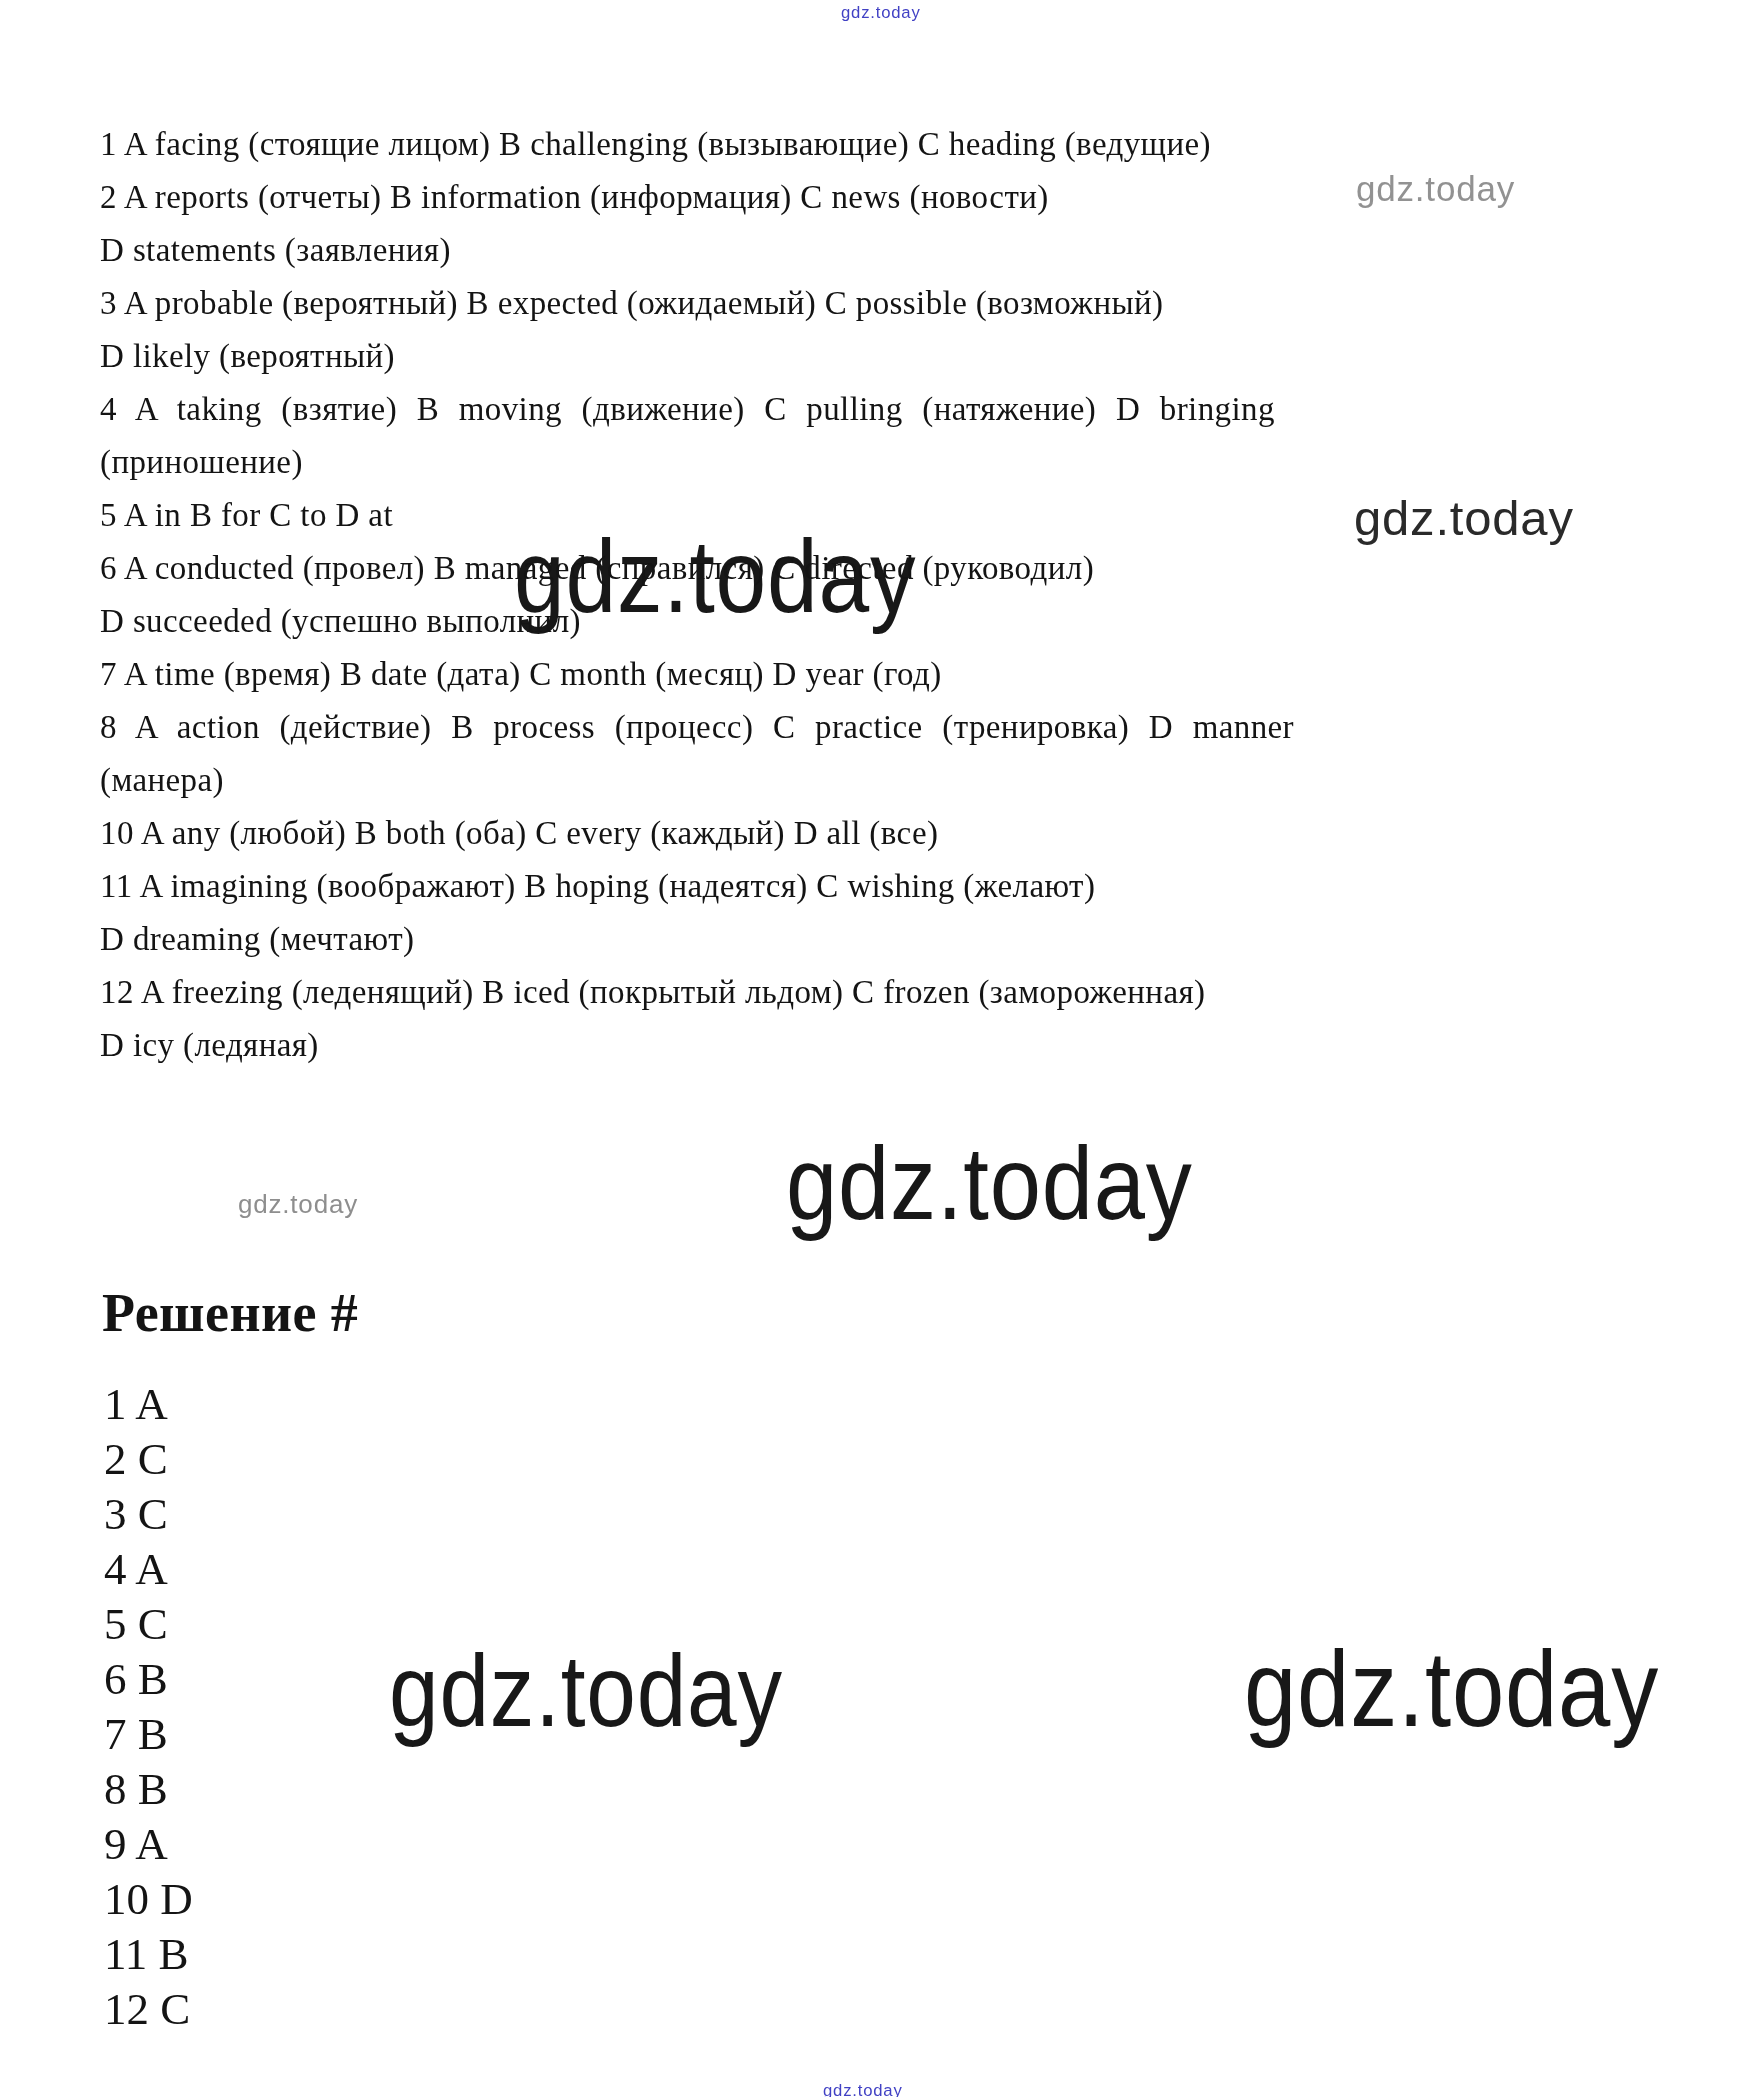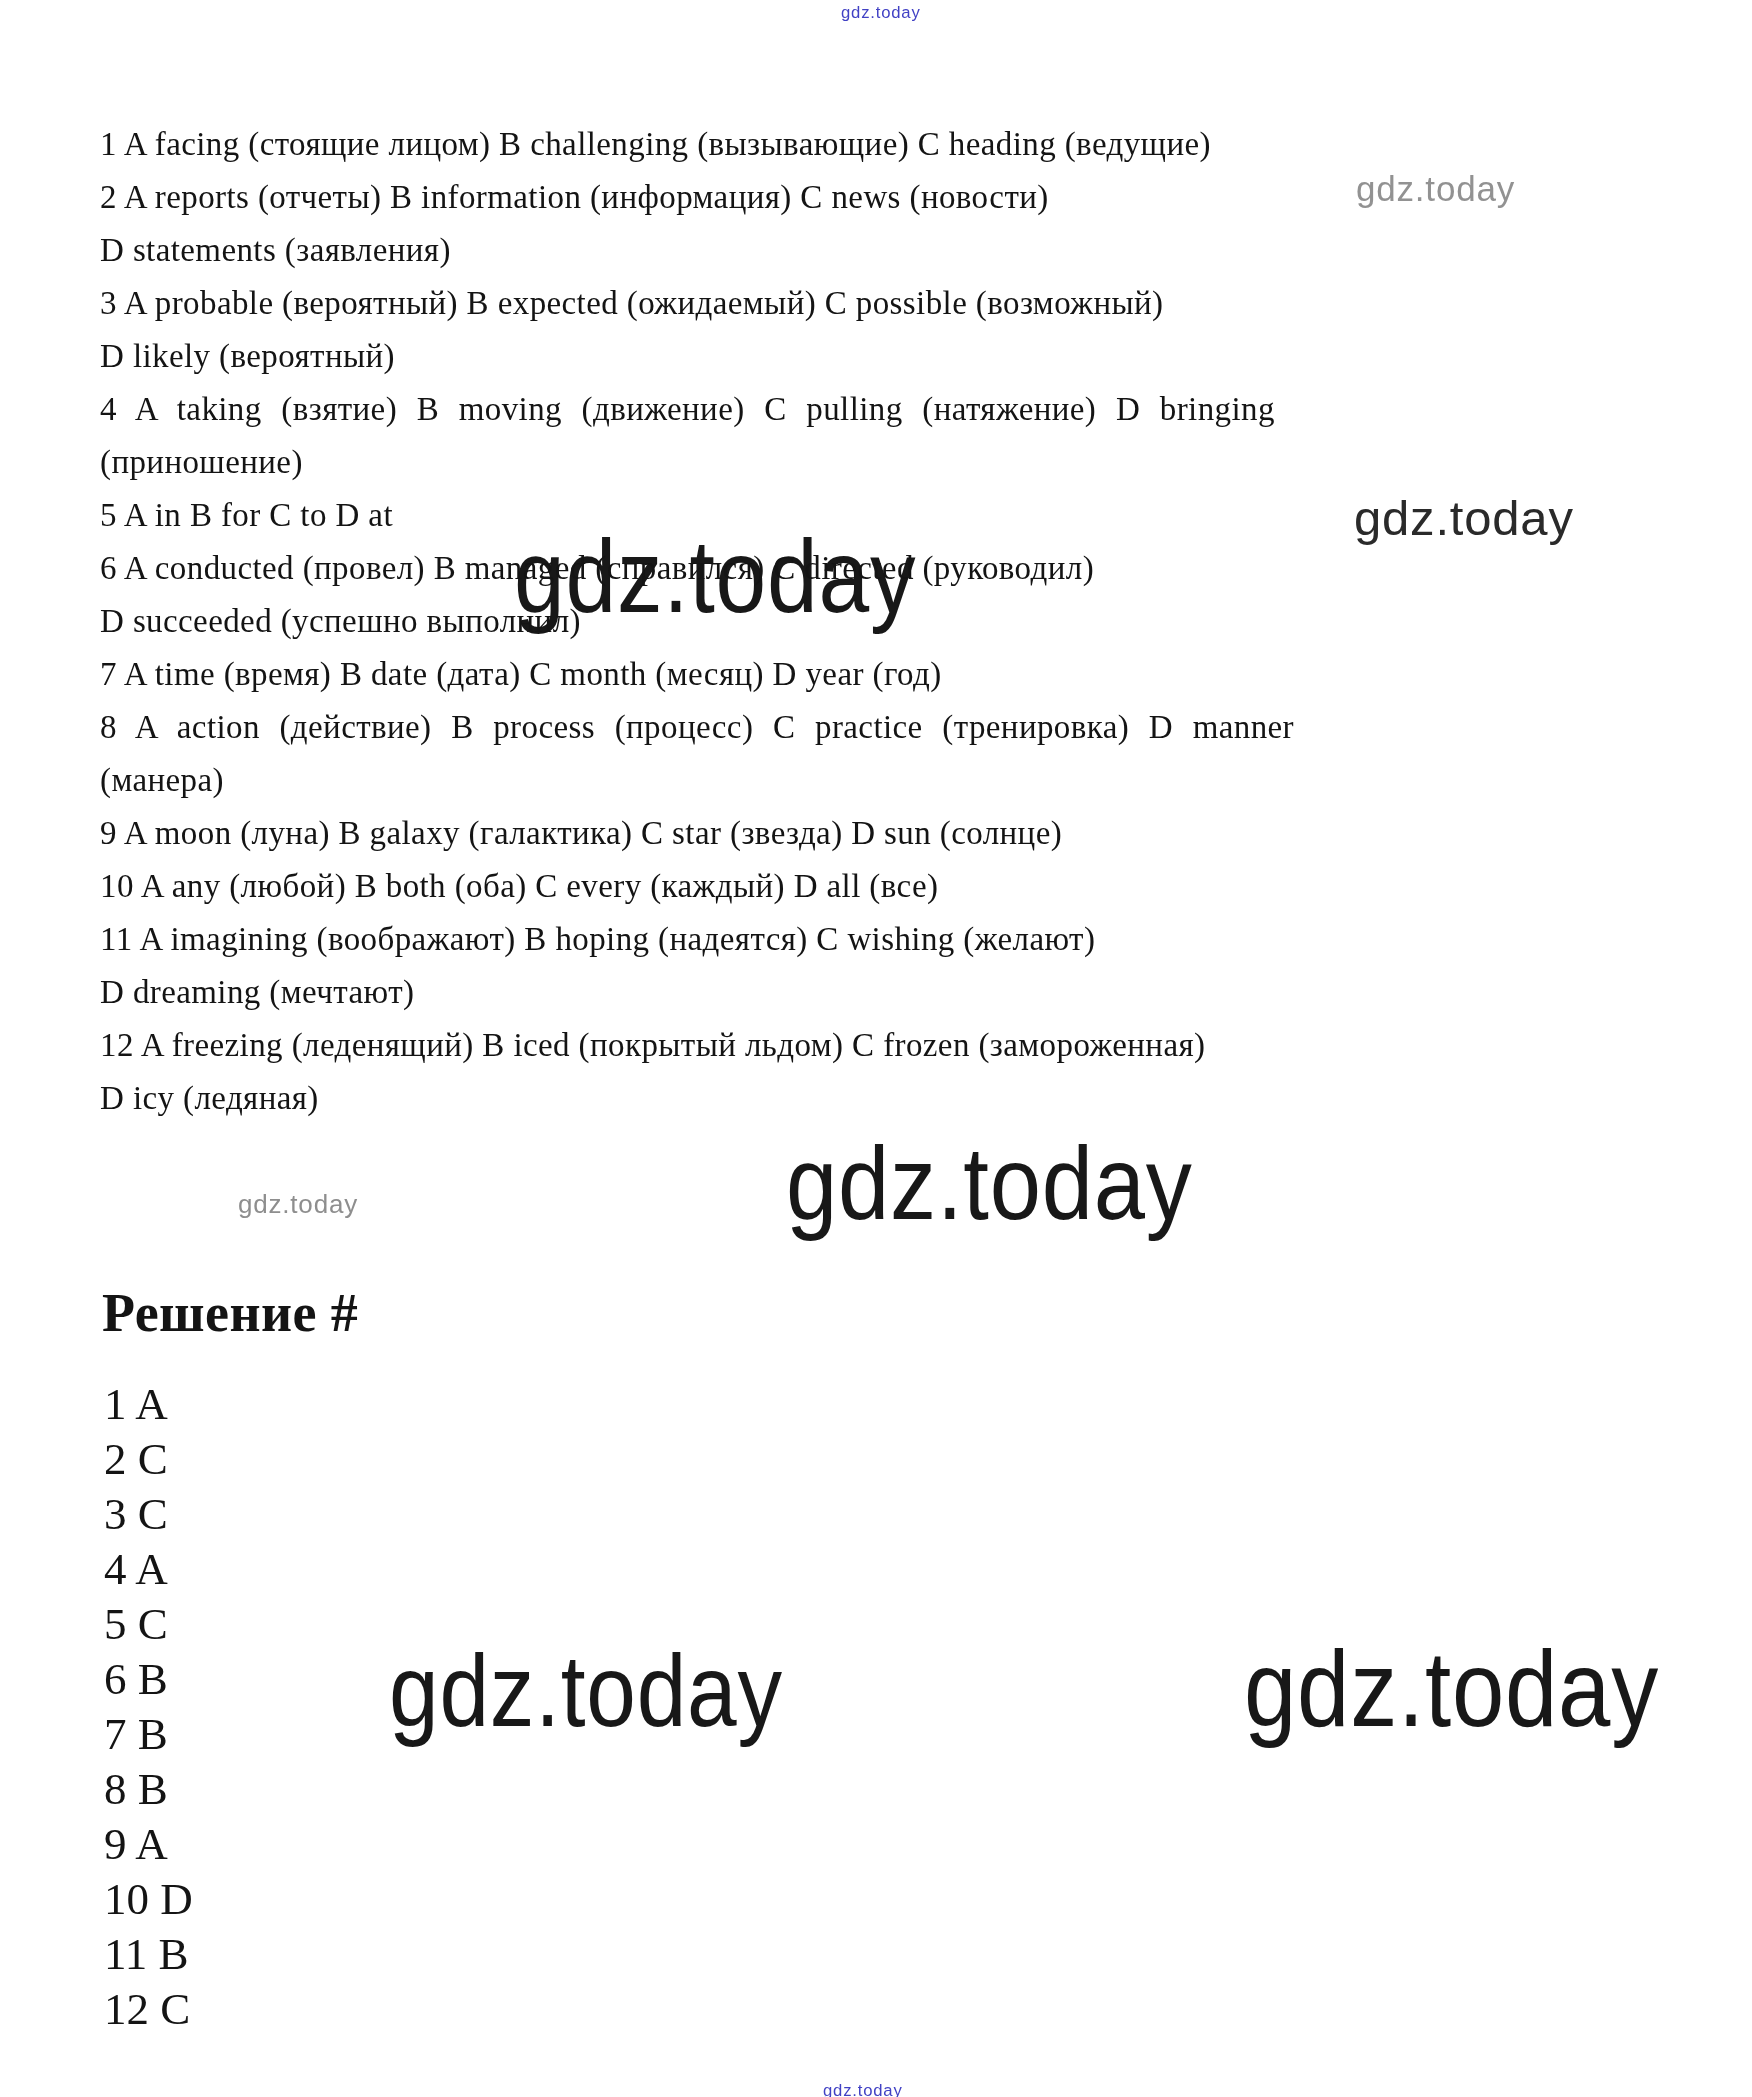--- a/index.html
+++ b/index.html
@@ -131,21 +131,20 @@
     <div class="q-line">3 A probable (вероятный) B expected (ожидаемый) C possible (возможный)</div>
     <div class="q-line">D likely (вероятный)</div>
     <div class="q-line wide">4 A taking (взятие) B moving (движение) C pulling (натяжение) D bringing</div>
     <div class="q-line">(приношение)</div>
     <div class="q-line">5 A in B for C to D at</div>
     <div class="q-line">6 A conducted (провел) B managed (справился) C directed (руководил)</div>
     <div class="q-line">D succeeded (успешно выполнил)</div>
     <div class="q-line">7 A time (время) B date (дата) C month (месяц) D year (год)</div>
     <div class="q-line wide">8 A action (действие) B process (процесс) C practice (тренировка) D manner</div>
     <div class="q-line">(манера)</div>
-    <div class="q-line">9 A moon (луна) B galaxy (галактика) C star (звезда) D sun (солнце)</div>
     <div class="q-line">10 A any (любой) B both (оба) C every (каждый) D all (все)</div>
     <div class="q-line">11 A imagining (воображают) B hoping (надеятся) C wishing (желают)</div>
     <div class="q-line">D dreaming (мечтают)</div>
     <div class="q-line">12 A freezing (леденящий) B iced (покрытый льдом) C frozen (замороженная)</div>
     <div class="q-line">D icy (ледяная)</div>
   </div>
 
   <div class="solution-heading">Решение #</div>
 
   <div class="answers">

